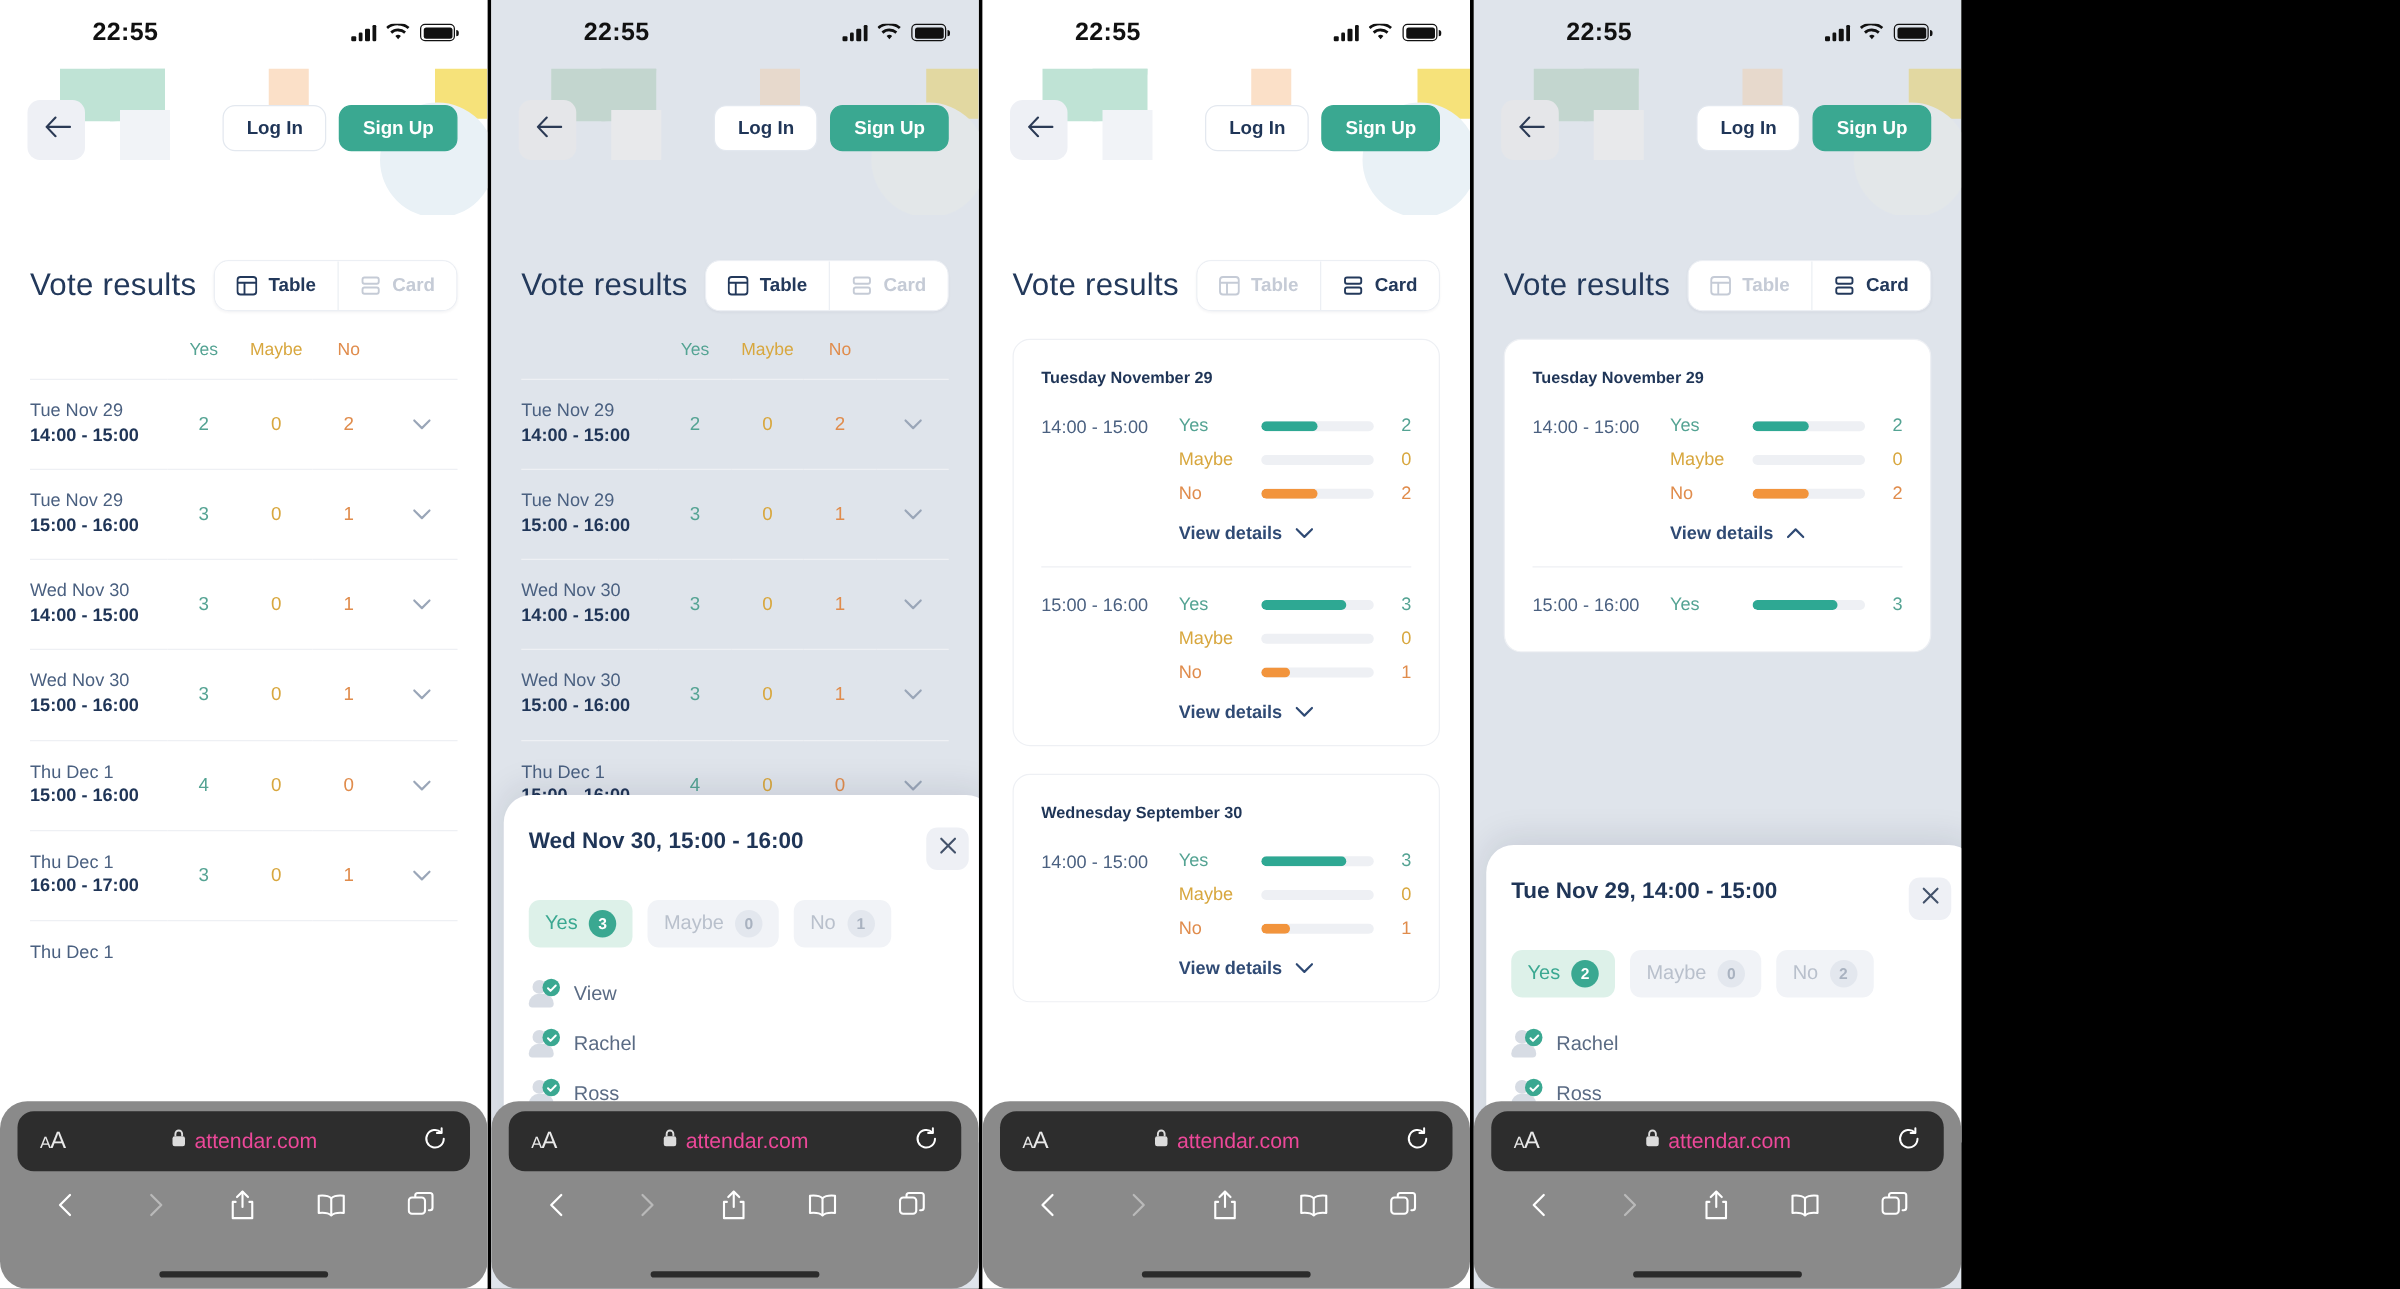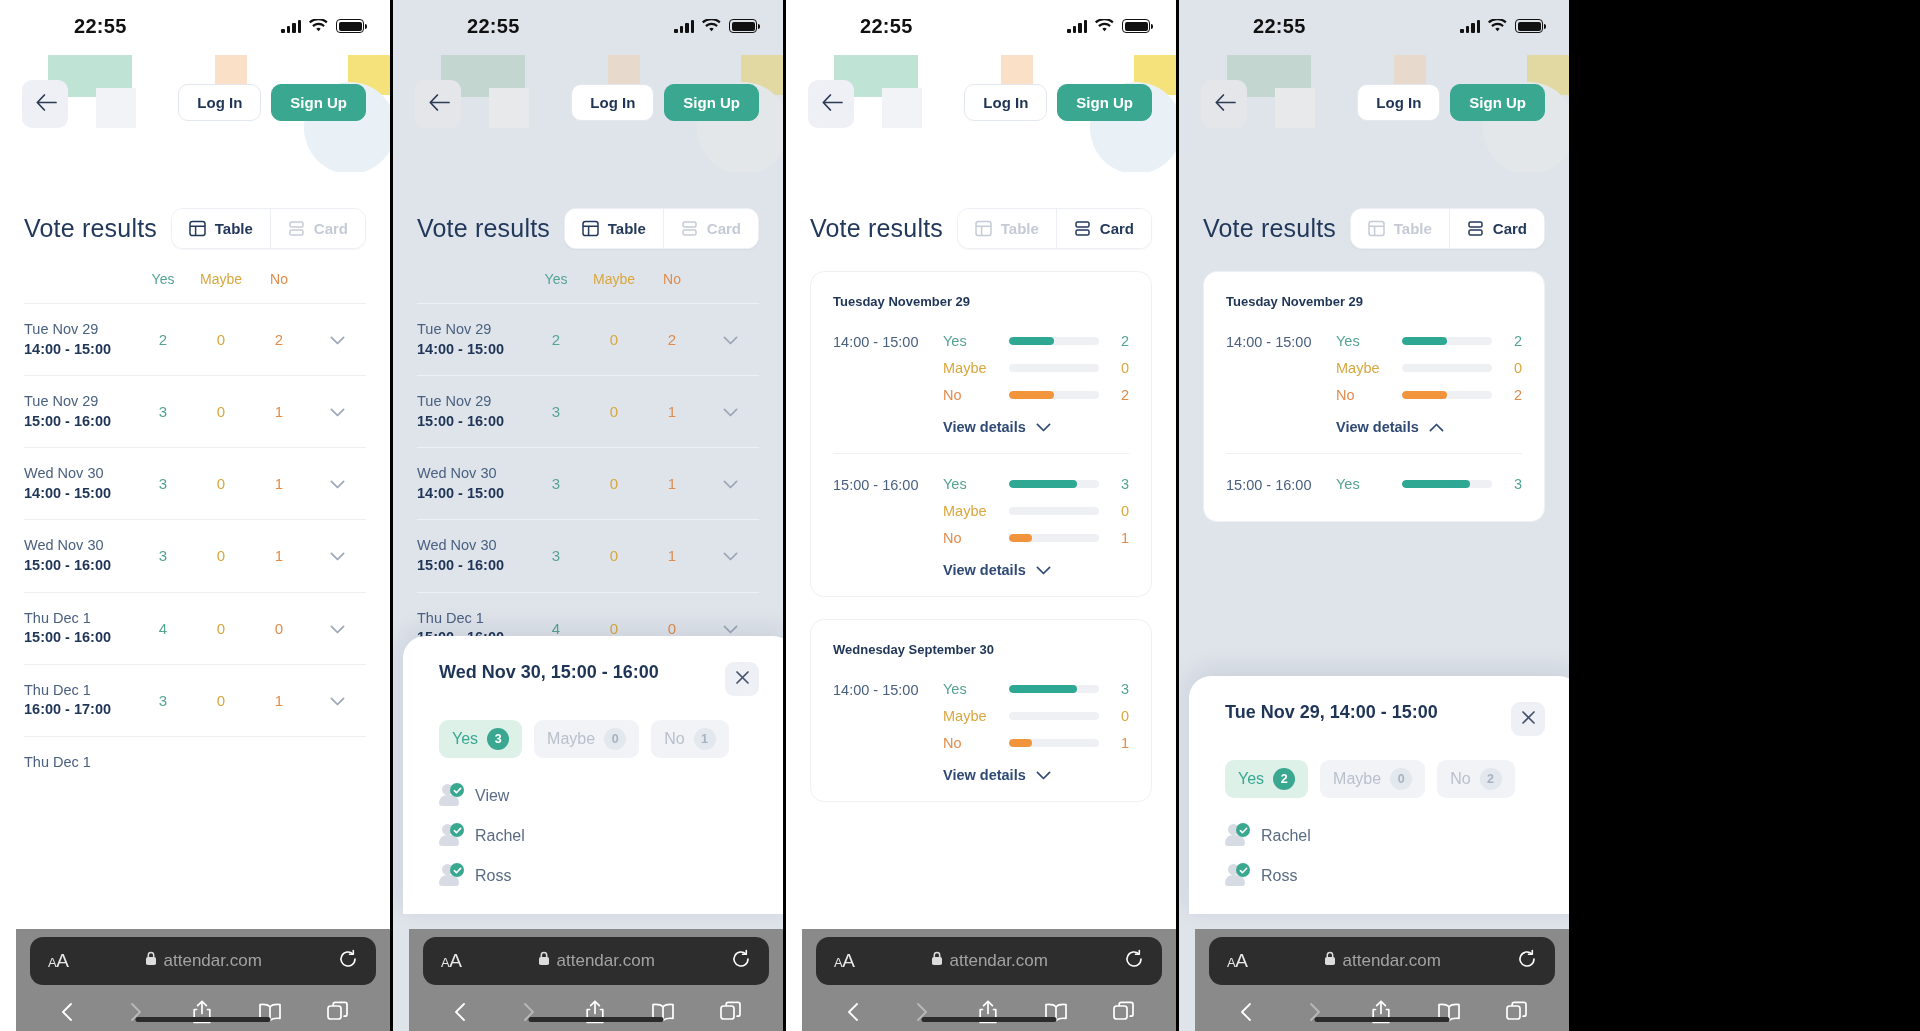--- a/index.html
+++ b/index.html
@@ -119,21 +119,21 @@
   .track { flex:1; height:8px; background:#eef0f4; border-radius:5px; overflow:hidden; max-width: 100px;}
   .fill { height:100%; border-radius:5px; }
   .fill.yes { background:#2ea893; } .fill.no { background:#f2943c; } .fill.maybe { background:#eef0f4; }
   .meter-val { font-size:14.5px; width:16px; text-align:right; }
   .meter-val.yes{color:#54a393;} .meter-val.maybe{color:#d8a73e;} .meter-val.no{color:#e08c4c;}
   .view-details { display:flex; align-items:center; gap:10px; color:#2f4a74; font-size:14.5px; font-weight:700; margin-top:16px; cursor:pointer;}
 
   
   .sheet {
     position:absolute; left:10px; right:-12px; bottom:117px; background:#fff;
-    border-radius: 22px 22px 0 0; padding: 26px 36px 10px;
+    border-radius: 22px 22px 0 0; padding: 26px 20px 10px;
     box-shadow: 0 -6px 26px rgba(20,30,60,.10);
     z-index:40;
     text-align:right;
   }
   .sheet-head { display:flex; align-items:flex-start; justify-content:space-between; }
   .sheet-title { font-size:18px; font-weight:700; color:#1f3557; }
   .sheet-close {
     width:34px; height:34px; border-radius:9px; background:#eef0f5;
     display:flex; align-items:center; justify-content:center; cursor:pointer; color:#44536b;
     flex:0 0 34px;
@@ -150,28 +150,28 @@
   .av { position:relative; width:24px; height:24px; flex:0 0 24px; }
   .av .head { position:absolute; left:3px; top:0px; width:11px; height:11px; border-radius:50%; background:#d7dce4; }
   .av .body { position:absolute; left:0px; bottom:2px; width:20px; height:11px; border-radius:11px 11px 4px 4px; background:#d7dce4; }
   .av .ok {
     position:absolute; right:-1px; top:-1px; width:14px; height:14px; border-radius:50%;
     background:#3aa891; display:flex; align-items:center; justify-content:center;
   }
   .person-name { font-size:16px; color:#5a6b84; }
 
   
-  .safari { position:absolute; left:16px; right:0; bottom:0; height:102px; background:#8a8a8a; z-index:60; }
+  .safari { position:absolute; left:0; right:0; bottom:0; height:150px; background:#8a8a8a; z-index:60;border-radius:22px; }
   .url-bar {
     position:absolute; left:14px; right:14px; top:8px; height:48px; background:#2d2d2d; border-radius:13px;
     display:flex; align-items:center; justify-content:space-between; padding: 0 18px;
   }
   .aa { color:#e9e9e9; font-weight:400; letter-spacing:-.5px; }
   .aa .s { font-size:13px; } .aa .l { font-size:19px; }
-  .url-mid { display:flex; align-items:center; gap:7px; color:#a3a3a3; font-size:17px; }
+  .url-mid { display:flex; align-items:center; gap:7px; color:#ec4899; font-size:17px; }
   .toolbar { position:absolute; left:0; right:0; top:64px; height:38px; display:flex; align-items:center; justify-content:space-around; padding: 0 18px; }
   .toolbar .ti { color:#fff; cursor:pointer; display:flex; }
   .toolbar .ti.dim { color:#b9b9b9; }
   .home-ind { position:absolute; left:50%; transform:translateX(-50%); bottom:9px; width:135px; height:5px; background:#2b2b2b; border-radius:3px; }
 
   .clip { overflow:hidden; }
 </style>
 </head>
 <body>
 

